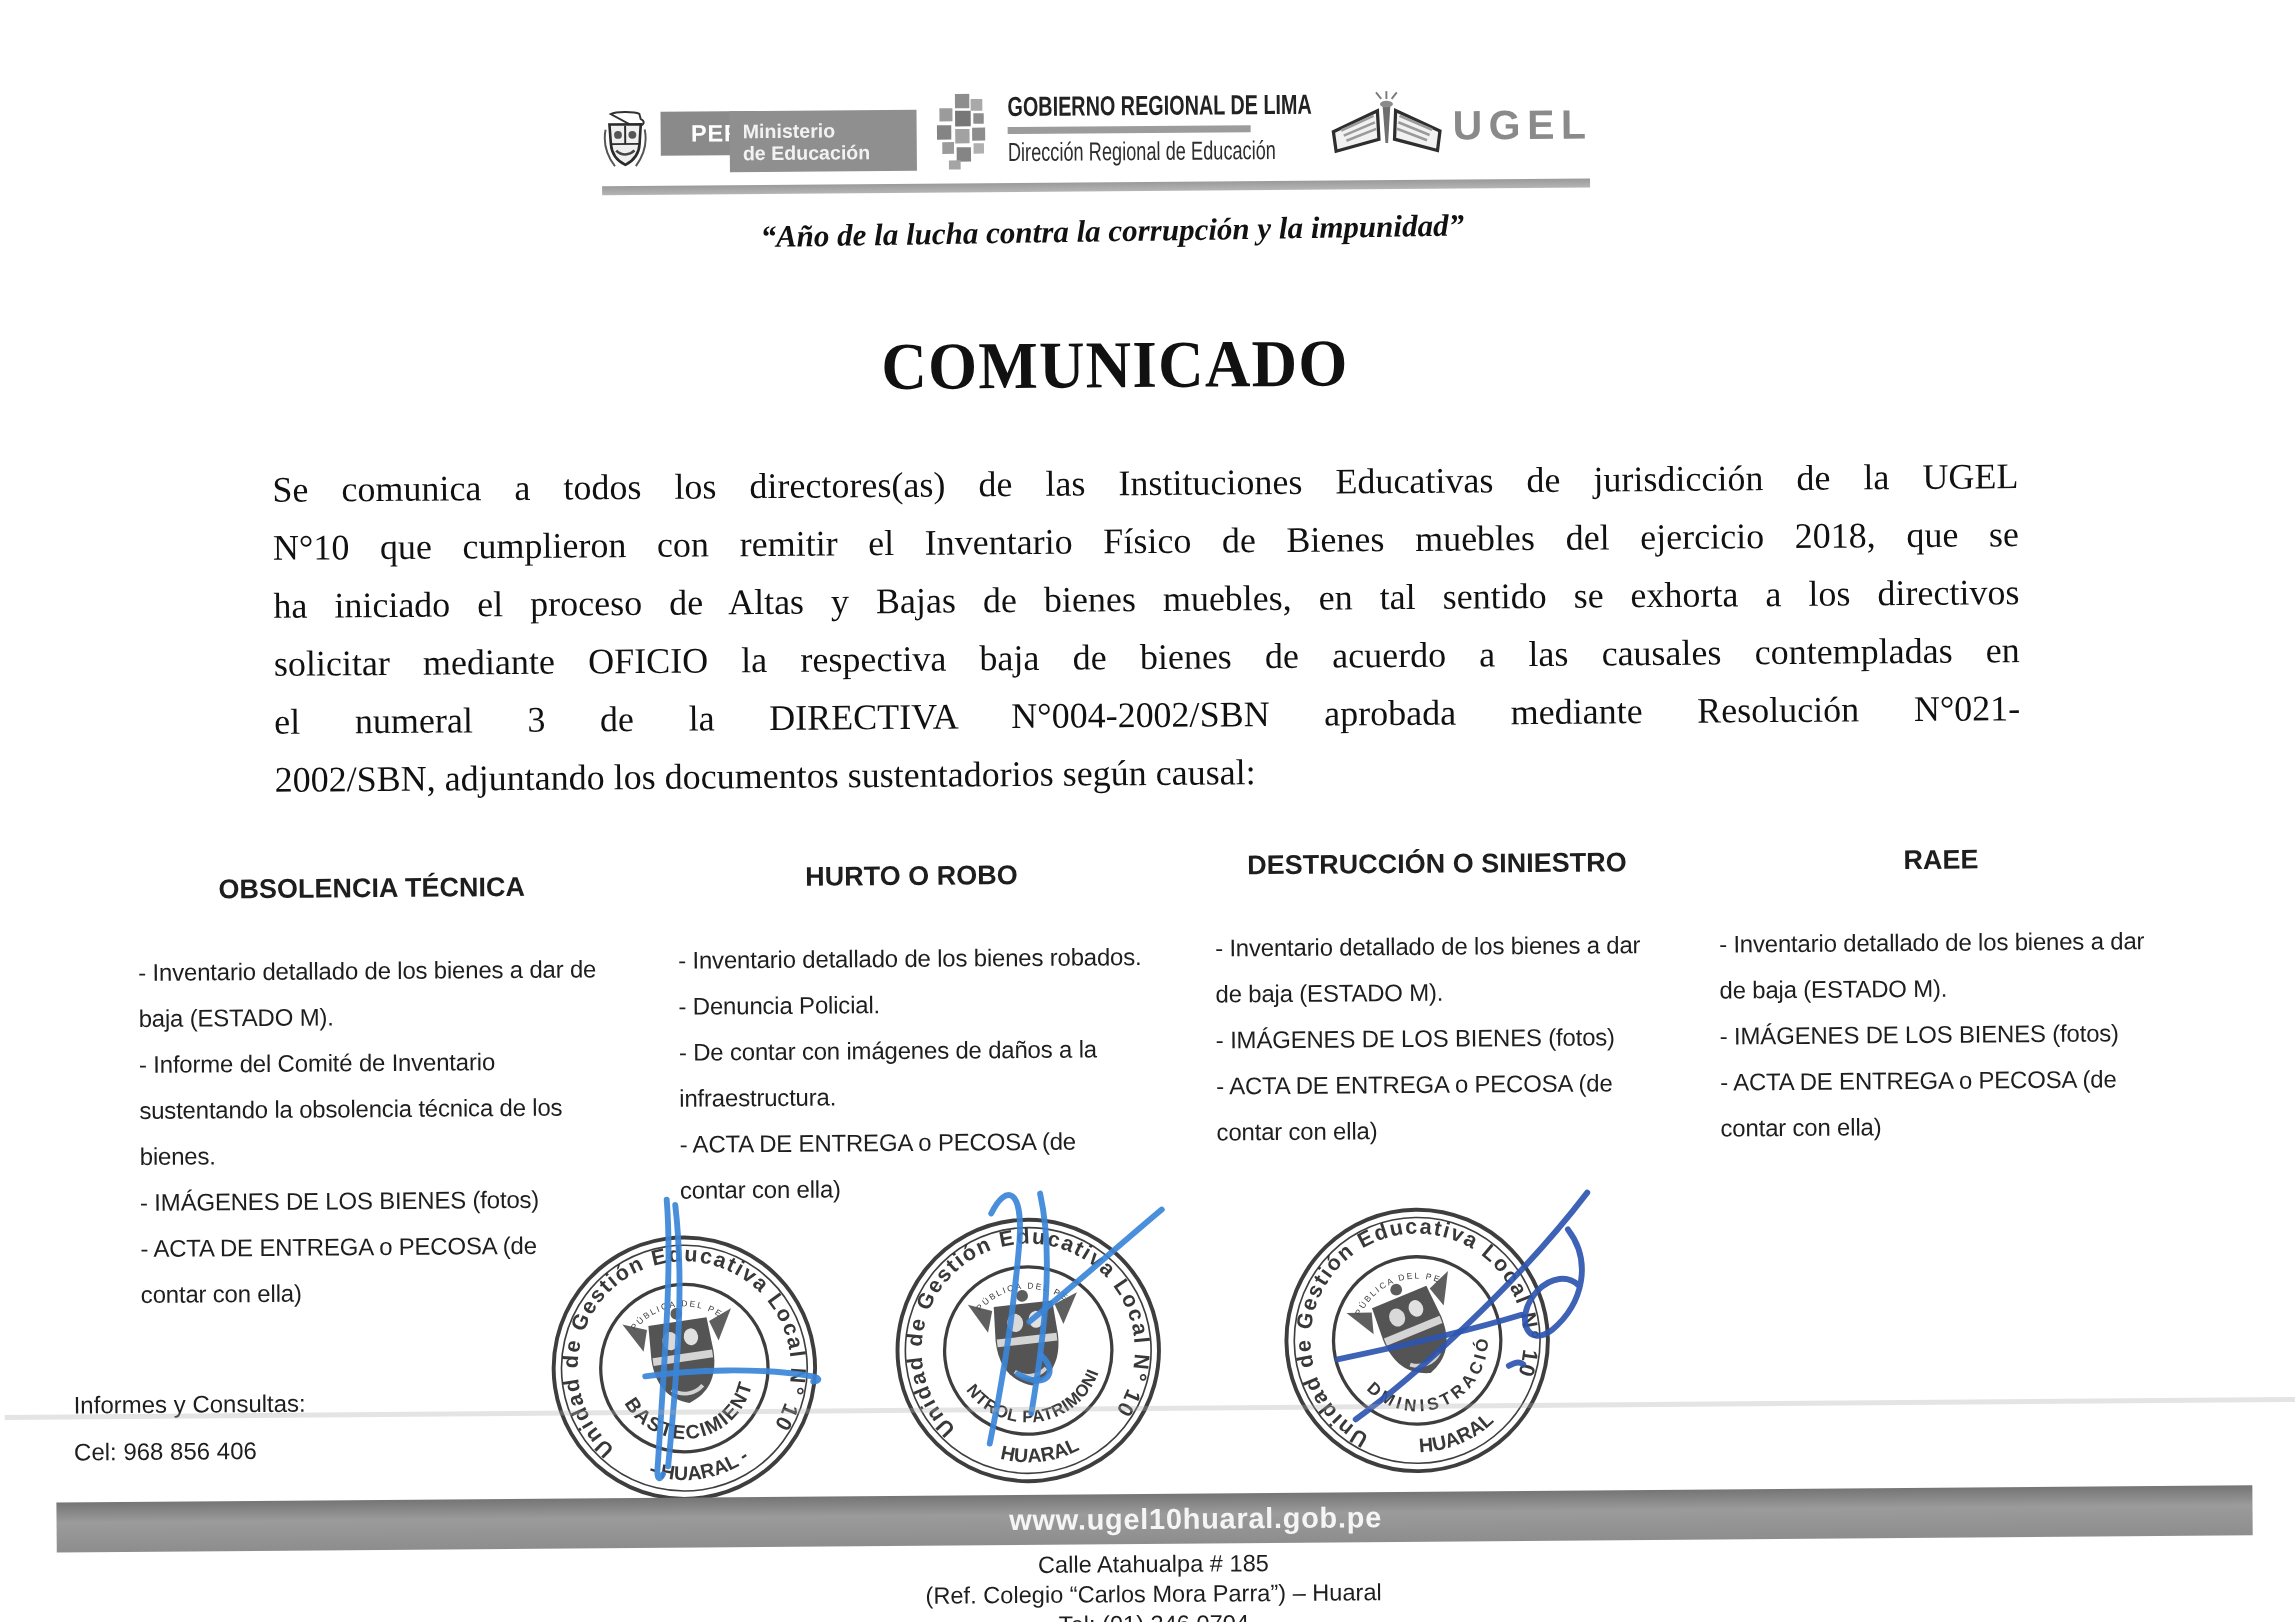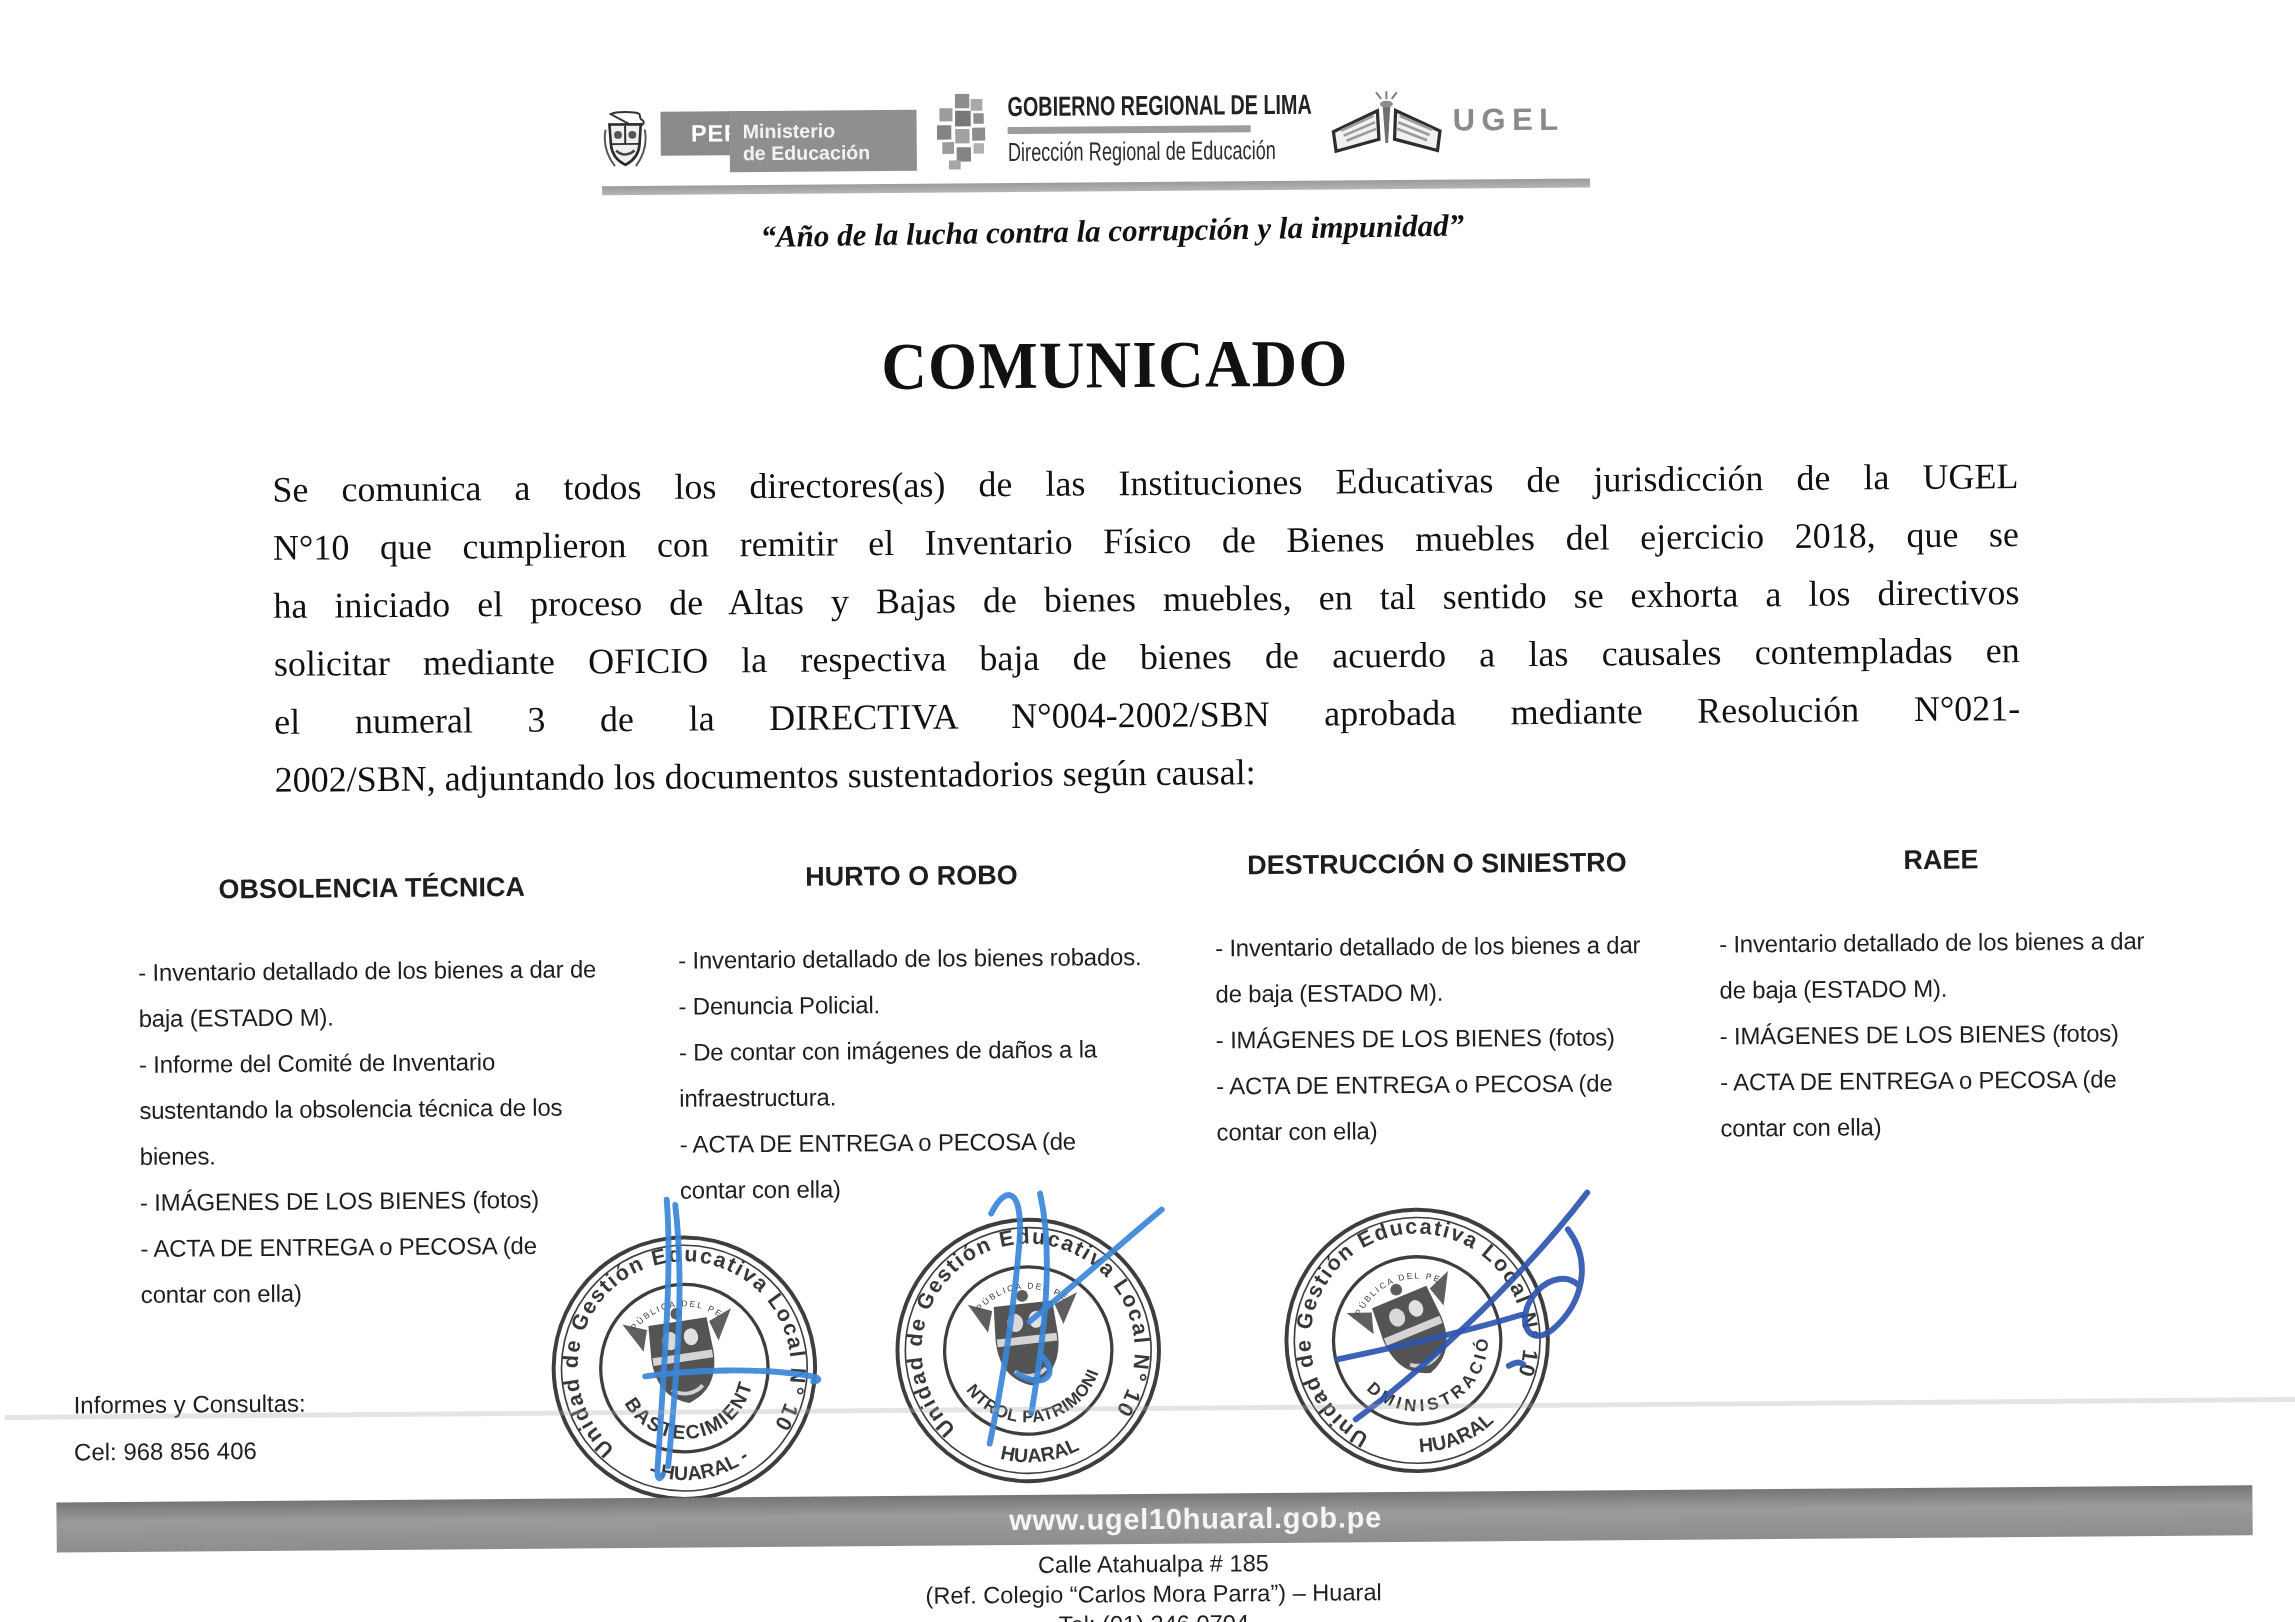--- a/index.html
+++ b/index.html
@@ -16,21 +16,21 @@
               display:flex;flex-direction:column;justify-content:center;padding-left:13px;box-sizing:border-box;}
   .minedu-box div{color:#f2f2f2;font-size:19.6px;line-height:22px;font-weight:bold;}
   .grl-mosaic{position:absolute;left:941px;top:92px;}
   .grl-text{position:absolute;left:1013px;top:90px;width:393px;}
   .grl-title{font-size:27.5px;font-weight:bold;color:#222;white-space:nowrap;
              transform:scaleX(0.72);transform-origin:left top;letter-spacing:0px;}
   .grl-bar{width:243px;height:7.2px;background:#9c9c9c;margin-top:3.9px;}
   .grl-subtitle{font-size:26px;color:#2d2d2d;white-space:nowrap;margin-top:2.6px;
                 transform:scaleX(0.70);transform-origin:left top;}
   .ugel-book{position:absolute;left:1332px;top:93px;}
-  .ugel-label{position:absolute;left:1458px;top:105px;font-size:31px;font-weight:bold;
+  .ugel-label{position:absolute;left:1458px;top:105px;font-size:41px;font-weight:bold;
               color:#8a8a8a;letter-spacing:6.5px;}
   .header-rule{position:absolute;left:607px;top:182px;width:988px;height:8.5px;
                background:linear-gradient(180deg,#9a9a9a,#b5b5b5);}
 
   
   .quote-row{position:absolute;left:0;top:213px;width:2295px;text-align:center;}
   .quote{display:inline-block;position:relative;left:-31px;font-family:"Liberation Serif",serif;
          font-style:italic;font-weight:bold;font-size:31px;color:#111;transform:rotate(-0.5deg);}
   .title-row{position:absolute;left:0;top:326px;width:2295px;text-align:center;}
   .title{display:inline-block;position:relative;left:-29.4px;font-family:"Liberation Serif",serif;

